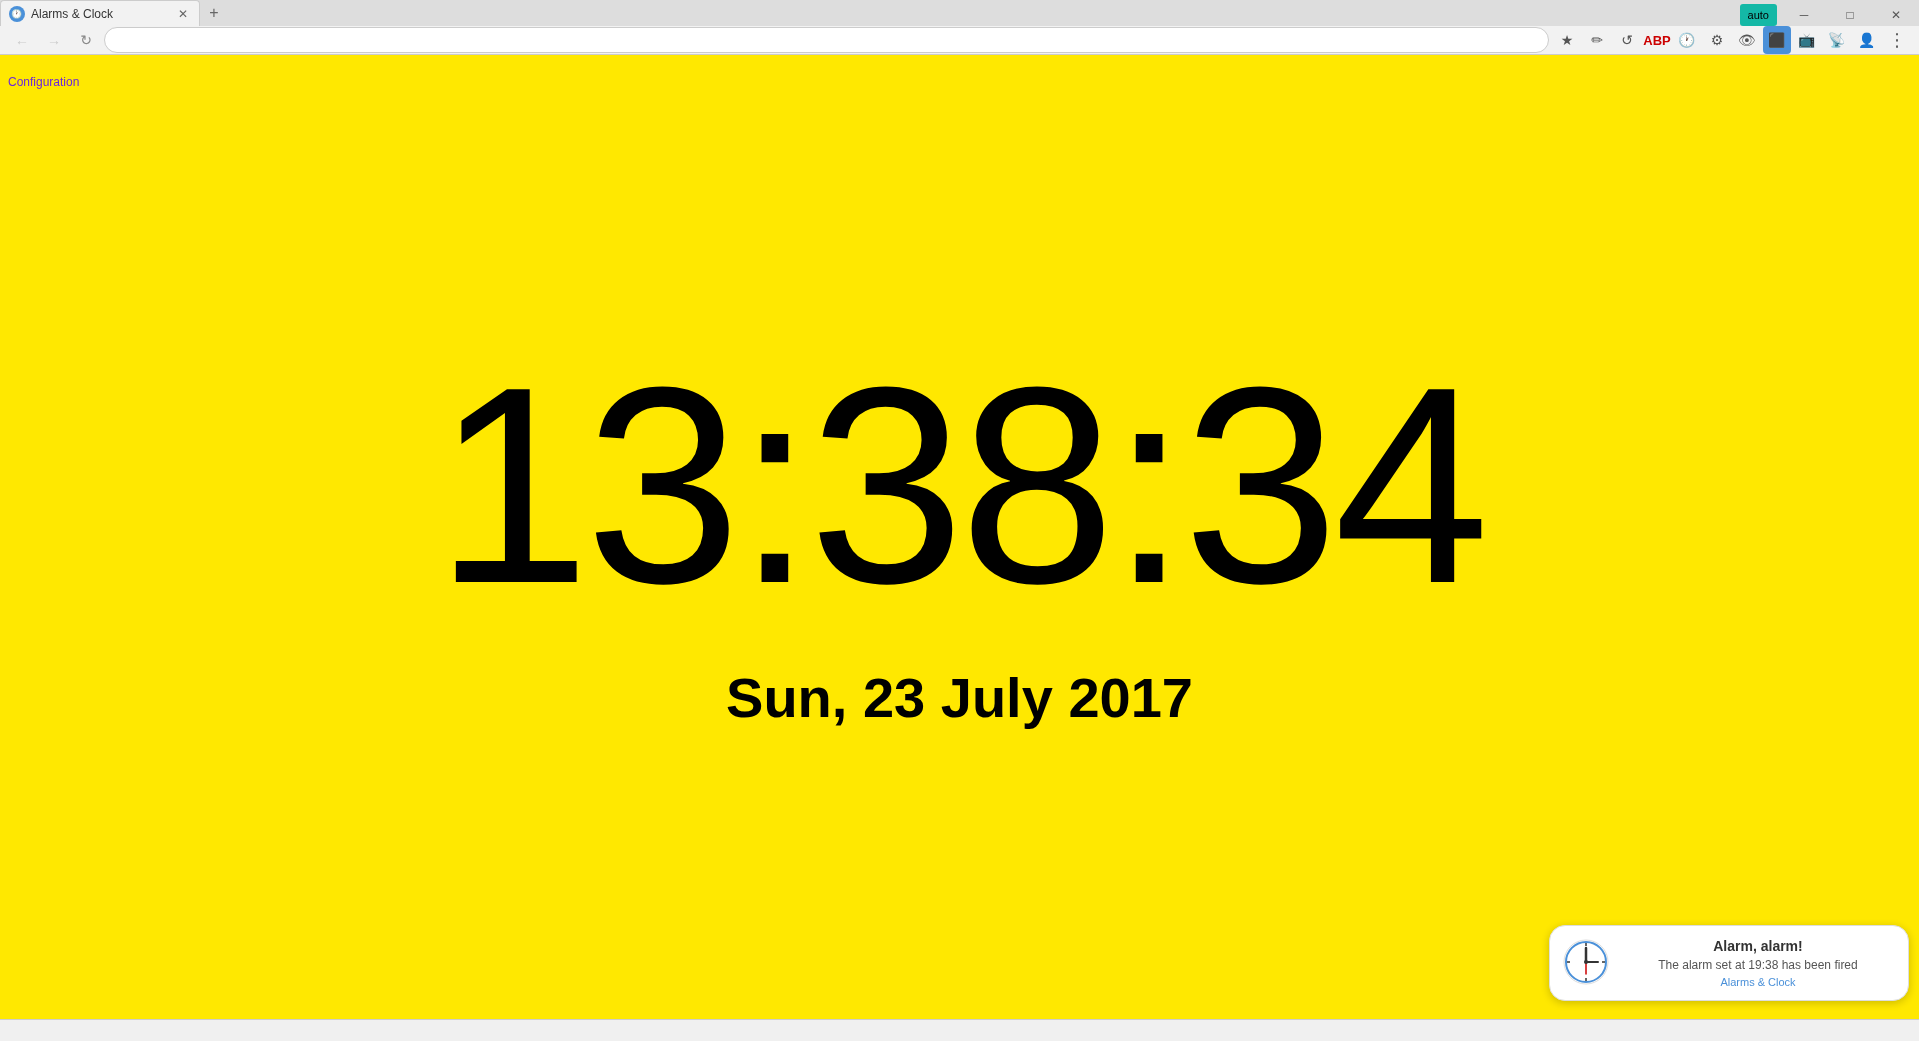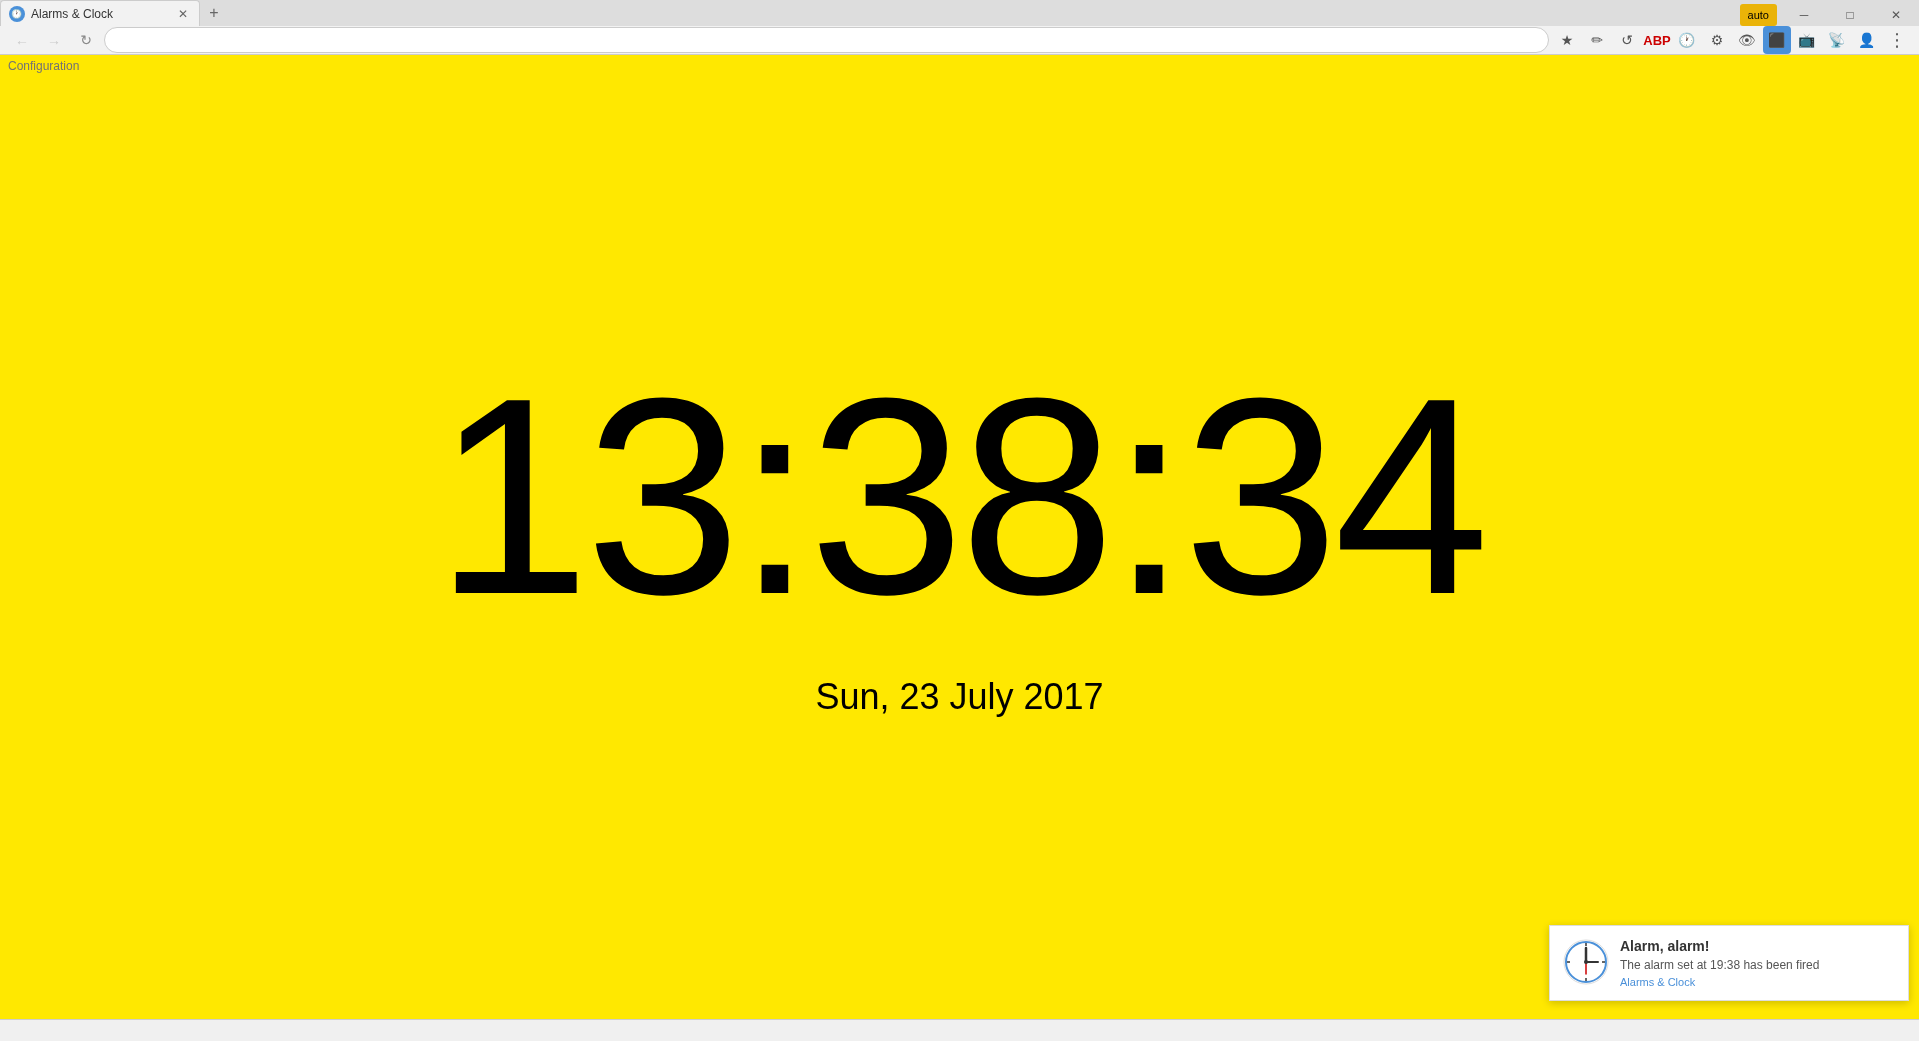--- a/index.html
+++ b/index.html
@@ -177,42 +177,42 @@
       background: #FFE800;
       display: flex;
       flex-direction: column;
       align-items: center;
       justify-content: center;
       position: relative;
     }
 
     .configuration-link {
       position: absolute;
-      top: 4px;
+      top: 20px;
       left: 8px;
       font-size: 12px;
-      color: #737373;
+      color: #6d28d9;
       text-decoration: none;
       cursor: pointer;
       text-align: center;
     }
 
     .clock-display {
       font-size: 280px;
       font-weight: 300;
       color: #000;
       line-height: 1;
       letter-spacing: -5px;
       font-family: 'Segoe UI', Arial, sans-serif;
       margin-bottom: 40px;
     }
 
     .date-display {
-      font-size: 36px;
-      font-weight: 400;
+      font-size: 56px;
+      font-weight: 700;
       color: #000;
       font-family: 'Segoe UI', Arial, sans-serif;
     }
 
     
     .menu-bar {
       width: 100%;
       height: 22px;
       background: #f0f0f0;
       border-top: 1px solid #ccc;
@@ -224,26 +224,27 @@
     }
 
     
     .notification-toast {
       position: fixed;
       bottom: 40px;
       right: 10px;
       width: 360px;
       background: white;
       border: 1px solid #ddd;
-      border-radius: 0;
+      border-radius: 16px;
       box-shadow: 0 2px 8px rgba(0,0,0,0.2);
       display: flex;
       align-items: flex-start;
       padding: 12px;
       gap: 10px;
+      text-align: center;
     }
 
     .notification-icon {
       width: 48px;
       height: 48px;
       flex-shrink: 0;
       position: relative;
     }
 
     .clock-svg {
@@ -283,21 +284,21 @@
     <div class="tab-bar">
       <div class="tab">
         <div class="tab-icon">🕐</div>
         <span class="tab-title">Alarms &amp; Clock</span>
         <span class="tab-close">✕</span>
       </div>
       <div class="new-tab-btn">+</div>
 
       <div class="window-controls">
 
-        <div style="display:flex;align-items:center;padding:0 8px;background:#eab308;border-radius:3px;font-size:11px;height:22px;margin-top:4px;margin-right:4px;">
+        <div style="display:flex;align-items:center;padding:0 8px;background:#14b8a6;border-radius:3px;font-size:11px;height:22px;margin-top:4px;margin-right:4px;">
           <span>auto</span>
         </div>
         <button class="win-ctrl">─</button>
         <button class="win-ctrl">□</button>
         <button class="win-ctrl close-btn">✕</button>
       </div>
     </div>
 
     <div class="toolbar">
       <button class="nav-btn disabled">←</button>

